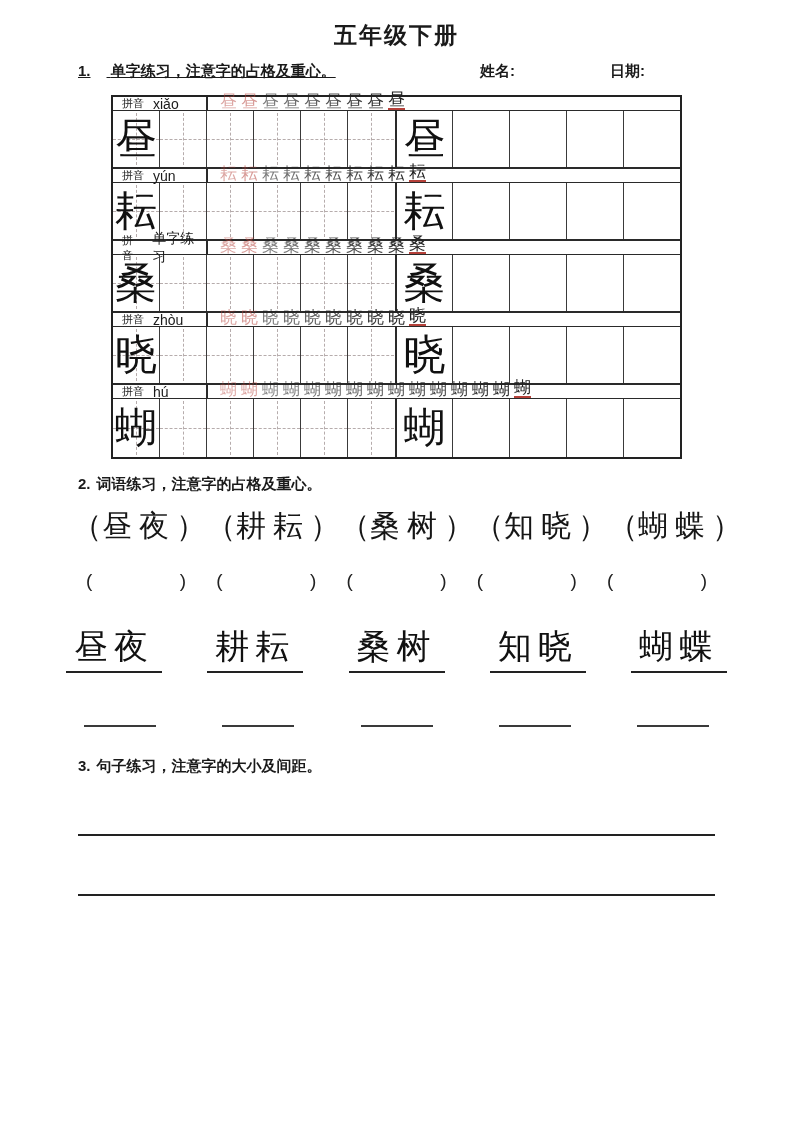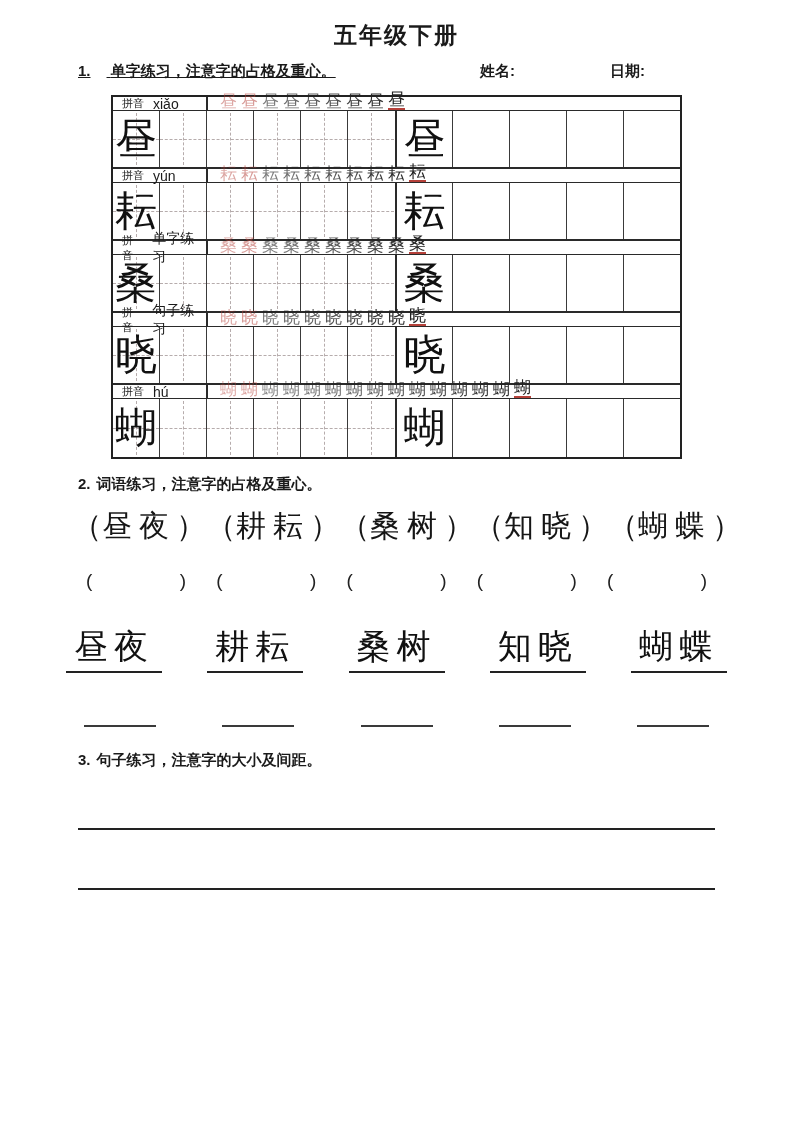--- a/index.html
+++ b/index.html
@@ -200,21 +200,21 @@
           <div class="cell"></div>
           <div class="cell"></div>
         </div>
       </div>
     </div>
 
     <div class="rowpair">
       <div class="prow">
         <div class="pcell">
           <span class="plabel">拼音</span>
-          <span class="pvalue">句子练习</span>
+          <span class="pvalue">zhòu</span>
         </div>
         <div class="strokes">
             <span class="stroke-step red" style="opacity: 0.46;">晓</span>
             <span class="stroke-step red" style="opacity: 0.52;">晓</span>
             <span class="stroke-step" style="opacity: 0.58;">晓</span>
             <span class="stroke-step" style="opacity: 0.64;">晓</span>
             <span class="stroke-step" style="opacity: 0.7;">晓</span>
             <span class="stroke-step" style="opacity: 0.76;">晓</span>
             <span class="stroke-step" style="opacity: 0.82;">晓</span>
             <span class="stroke-step" style="opacity: 0.88;">晓</span>
@@ -322,20 +322,20 @@
   </div>
 
   <div class="blank-row">
     <span class="blank"></span>
     <span class="blank"></span>
     <span class="blank"></span>
     <span class="blank"></span>
     <span class="blank"></span>
   </div>
 
-  <div class="slabel" style="margin-top:24px;">
+  <div class="slabel" style="margin-top:30px;">
     <span class="num">3.</span><span>句子练习，注意字的大小及间距。</span>
   </div>
 
   <div class="sentence-line blank"></div>
   <div class="sentence-line blank"></div>
 
 </div>
 
 </body></html>

